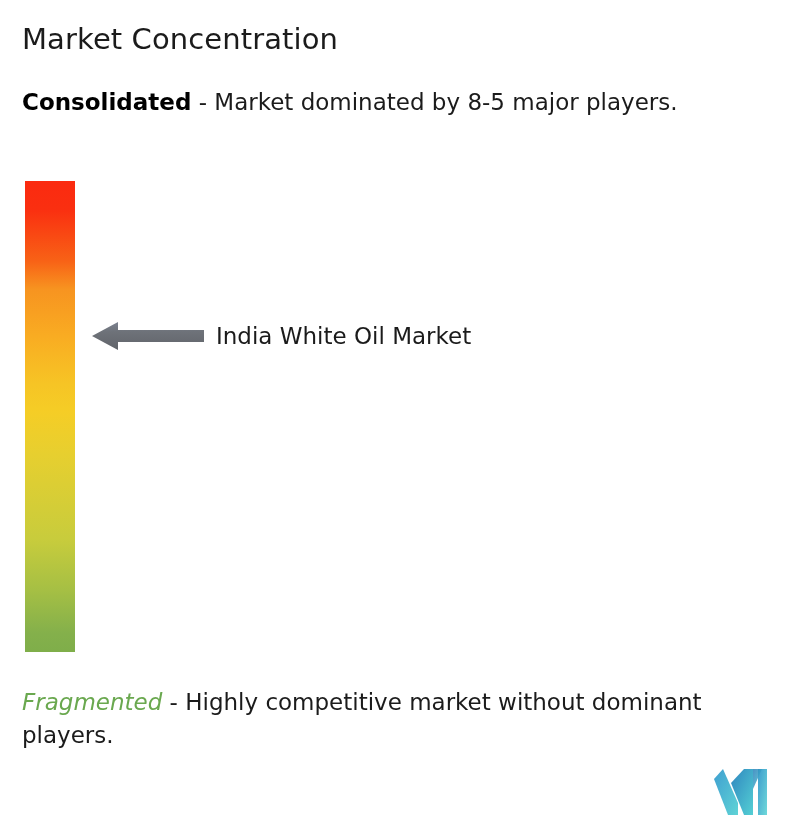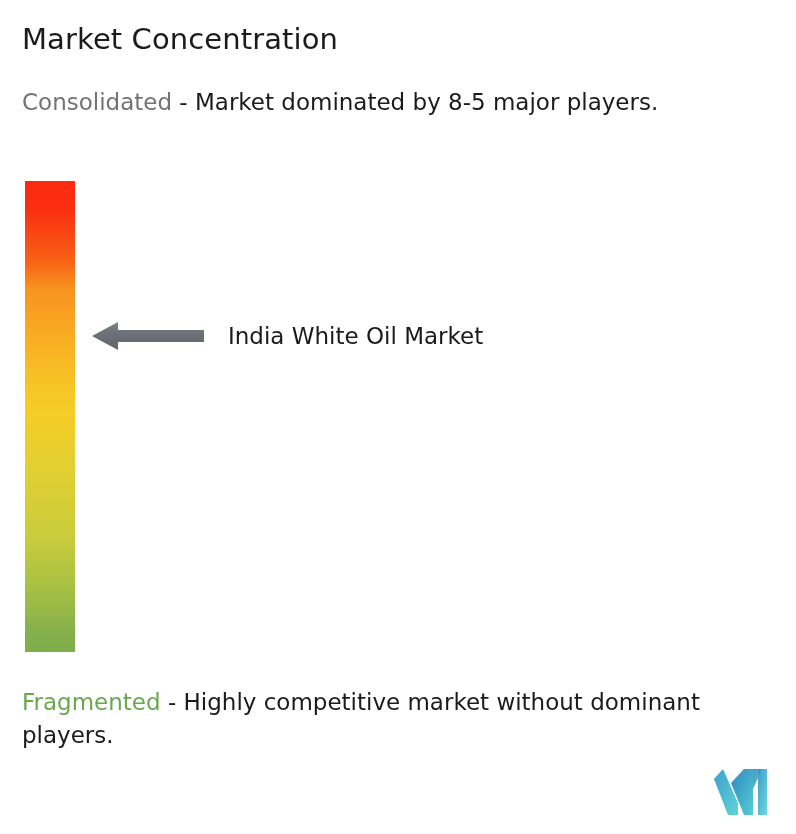--- a/index.html
+++ b/index.html
@@ -41,36 +41,38 @@
     position: absolute;
     left: 22px;
     top: 86px;
     width: 750px;
     font-size: 23px;
     line-height: 33px;
     font-weight: 400;
     color: #1b1b1b;
   }
   .legend-top .kw {
-    color: #737373;
+    color: #000000;
+    font-weight: bold;
   }
 
   
   .legend-bottom {
     position: absolute;
     left: 22px;
     top: 686px;
     width: 760px;
     font-size: 23px;
     line-height: 33px;
     font-weight: 400;
     color: #1b1b1b;
   }
   .legend-bottom .kw {
     color: #6aa84f;
+    font-style: italic;
   }
 
   
   .scale-wrap {
     position: absolute;
     left: 25px;
     top: 181px;
     width: 50px;
     height: 471px;
   }
@@ -108,21 +110,21 @@
     display: block;
     width: 112px;
     height: 30px;
     flex: 0 0 auto;
   }
   .pointer-label {
     font-size: 23px;
     line-height: 30px;
     color: #1b1b1b;
     white-space: nowrap;
-    margin-left: 24px;
+    margin-left: 12px;
   }
 
   
   .source {
     position: absolute;
     left: 22px;
     top: 779px;
     font-size: 22px;
     line-height: 30px;
     color: #858585;

